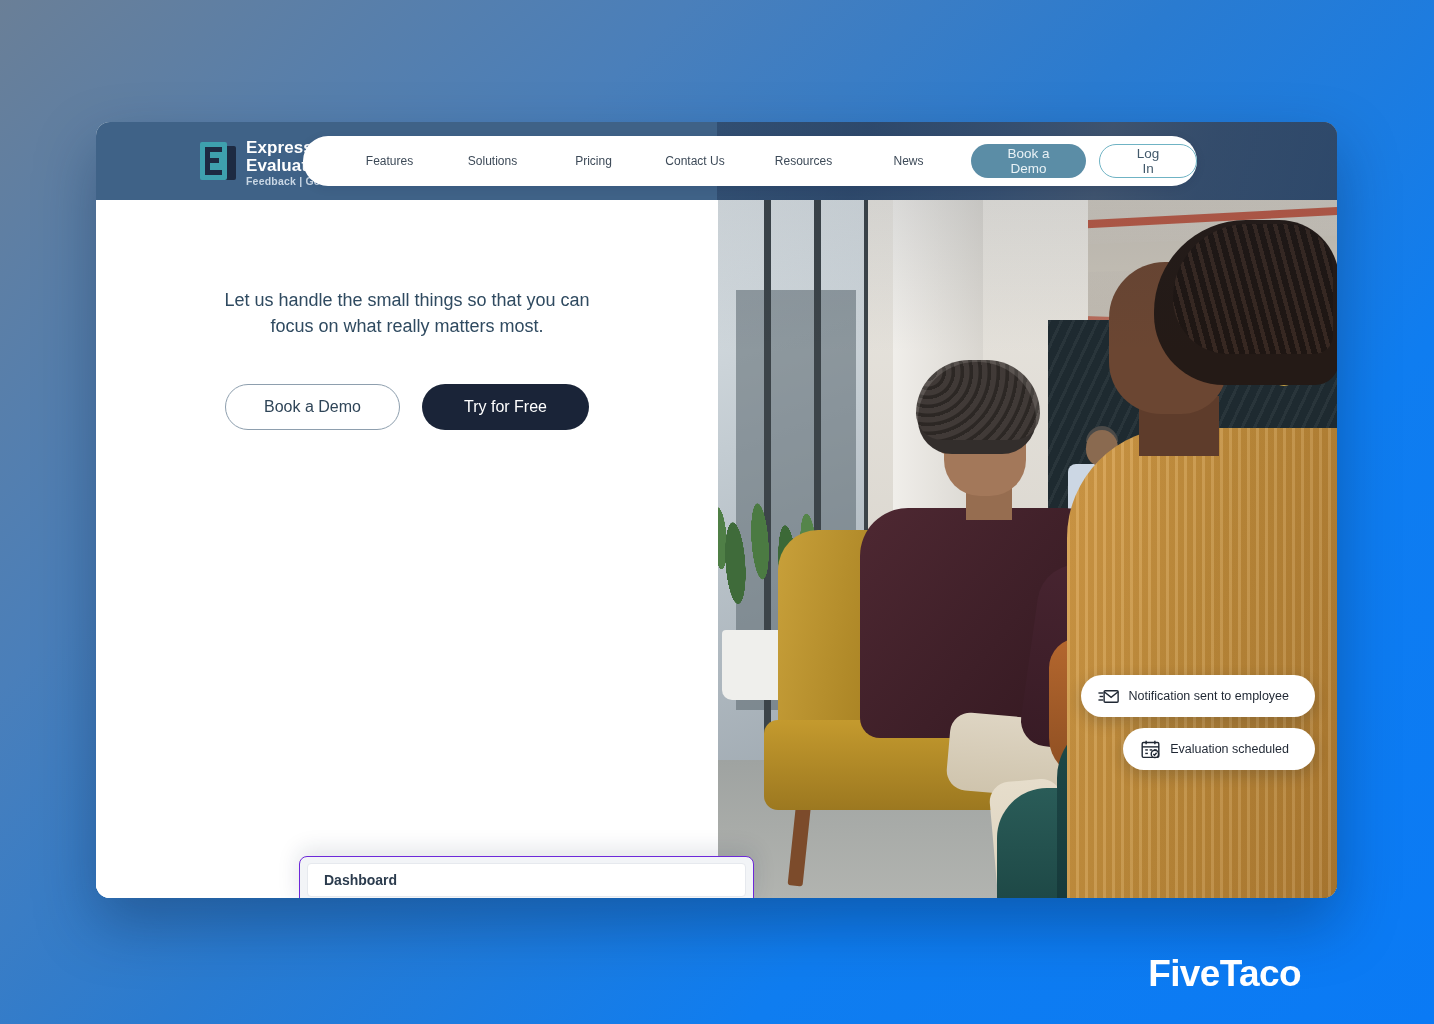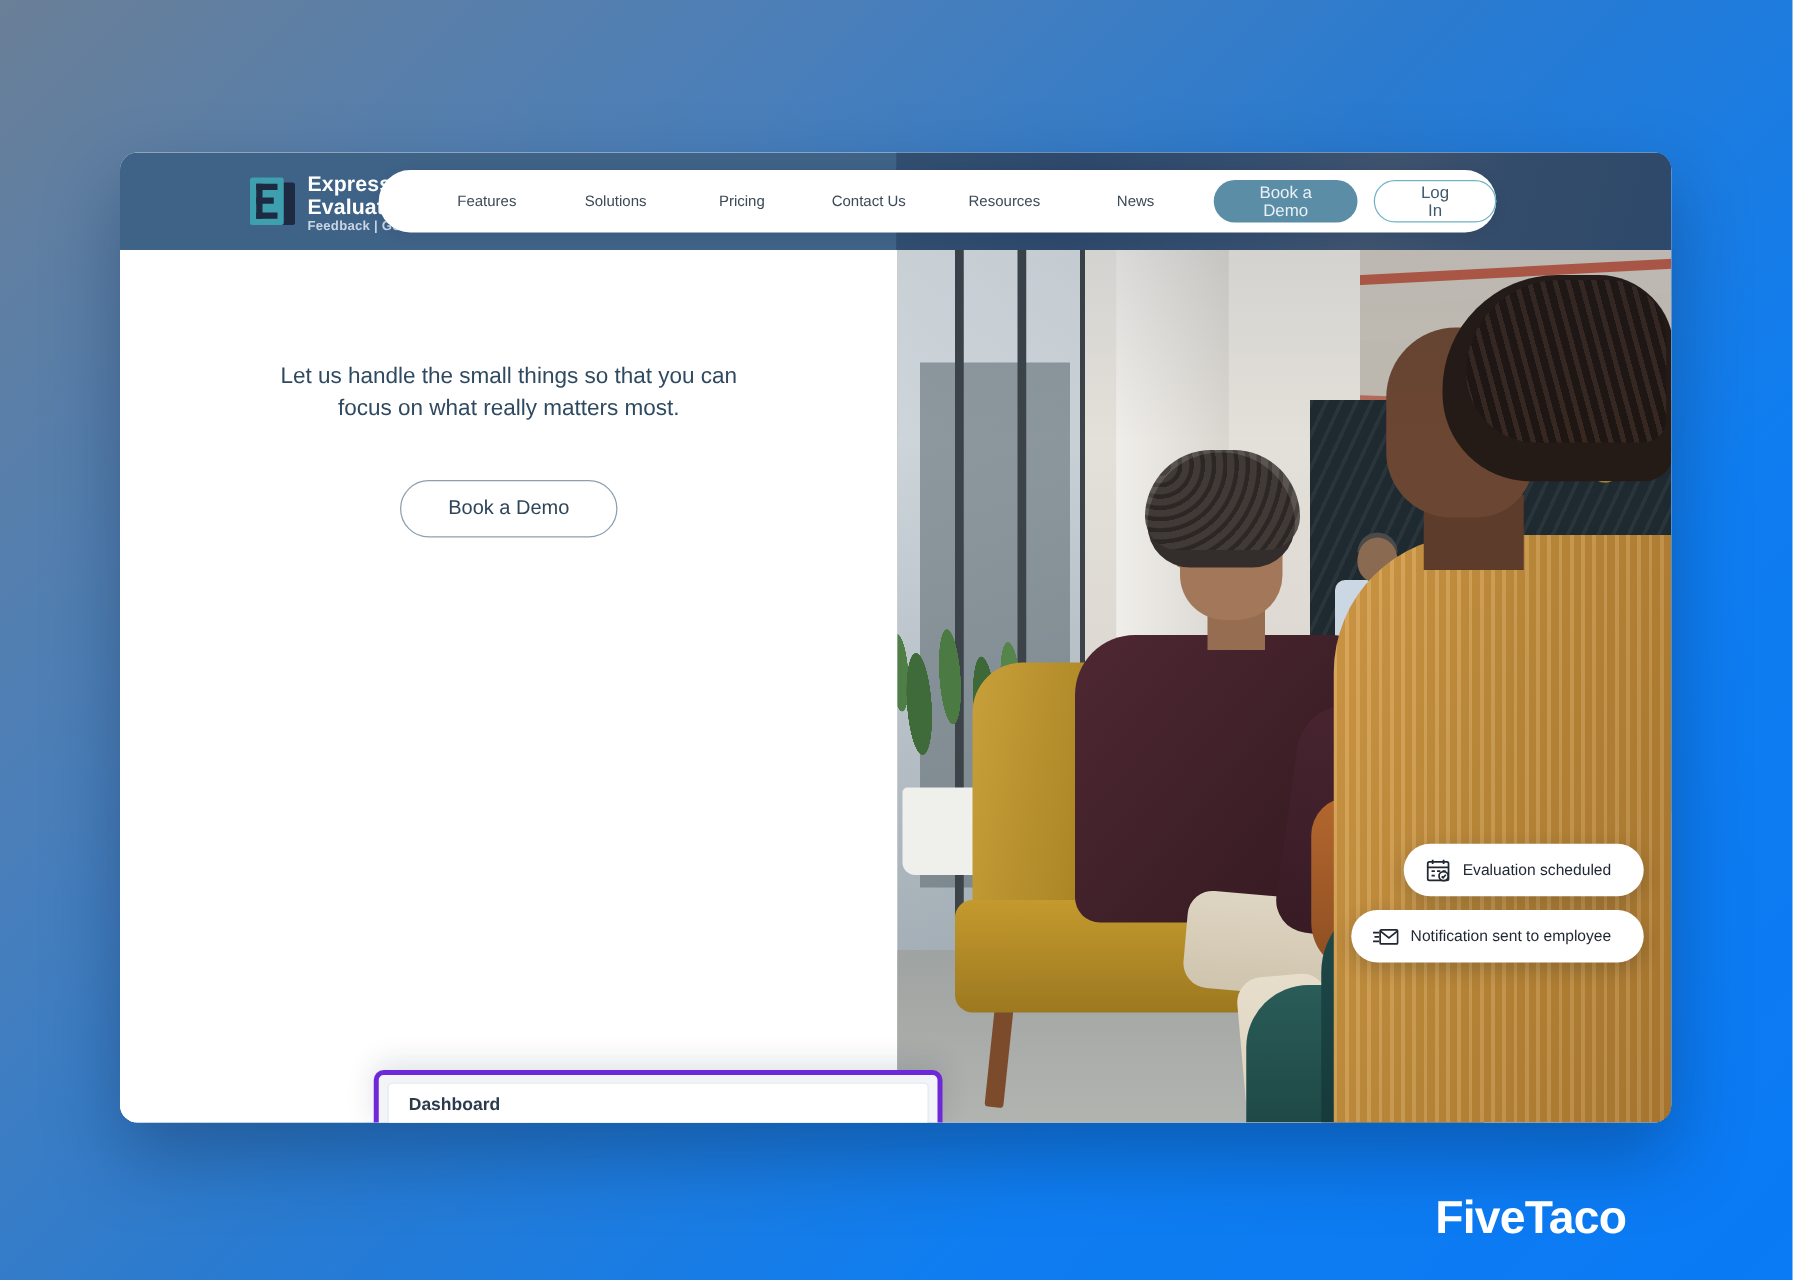--- a/index.html
+++ b/index.html
@@ -165,21 +165,21 @@
     border:none; font-size:16px;
     cursor:pointer; font-family:inherit;
     display:flex; align-items:center; justify-content:center;
   }
 
   
   #dashboard-peek{
     position:absolute; left:203px; bottom:-6px;
     width:455px; height:48px;
     background:#f2f4f7;
-    border:4px solid #6d28d9;
+    border:1px solid #6d28d9;
     border-radius:8px 8px 0 0;
     box-shadow:0 -6px 22px rgba(20,40,70,.13);
     padding:6px 7px 0 7px;
     z-index:8;
   }
   #dashboard-inner{
     background:#ffffff;
     border:1px solid #e6e9ee;
     border-radius:4px;
     height:34px;
@@ -462,20 +462,21 @@
     </div>
   </nav>
 
   <div id="hero">
 
     <div id="hero-left">
       <p id="hero-sub2">Let us handle the small things so that you can focus on what really matters most.</p>
 
       <div id="hero-ctas">
         <button id="book-demo-hero">Book a Demo</button>
+        <button id="try-free-hero">Try for Free</button>
       </div>
 
       <div id="dashboard-peek">
         <div id="dashboard-inner">
           <span id="dashboard-label">Dashboard</span>
         </div>
       </div>
     </div>
 
     <div id="hero-photo">
@@ -568,51 +569,51 @@
         <div class="ph" id="ph-w-face"></div>
         <div class="ph" id="ph-w-ear"></div>
         <div class="ph" id="ph-w-earring"></div>
         <div class="ph" id="ph-w-hair"></div>
         <div class="ph" id="ph-w-hairtex"></div>
       </div>
 
       <div class="ph" id="ph-overlay"></div>
 
       <div id="notifications">
+
+        <div class="notif-card">
+          <span class="notif-icon">
+            <svg viewBox="0 0 24 24" fill="none" stroke="#1f2733" stroke-width="1.6">
+              <rect x="7" y="5.5" width="16" height="13" rx="1.2"></rect>
+              <polyline points="7,6.5 15,13 23,6.5"></polyline>
+              <line x1="0.5" y1="8" x2="6" y2="8"></line>
+              <line x1="1.8" y1="12" x2="6" y2="12"></line>
+              <line x1="0.5" y1="16" x2="6" y2="16"></line>
+            </svg>
+          </span>
+          <span class="notif-label">Notification sent to employee</span>
+        </div>
 
         <div class="notif-card">
           <span class="notif-icon">
             <svg viewBox="0 0 24 24" fill="none" stroke="#1f2733" stroke-width="1.6">
               <rect x="2.5" y="4" width="19" height="17" rx="1.5"></rect>
               <line x1="2.5" y1="9" x2="21.5" y2="9"></line>
               <line x1="7" y1="2" x2="7" y2="6"></line>
               <line x1="17" y1="2" x2="17" y2="6"></line>
               <line x1="6" y1="12.5" x2="9" y2="12.5"></line>
               <line x1="11" y1="12.5" x2="14" y2="12.5"></line>
               <line x1="16" y1="12.5" x2="19" y2="12.5"></line>
               <line x1="6" y1="16.5" x2="9" y2="16.5"></line>
               <circle cx="17" cy="17" r="4.2" fill="#fff"></circle>
               <polyline points="15.2,17.2 16.6,18.5 19,15.8"></polyline>
             </svg>
           </span>
           <span class="notif-label">Evaluation scheduled</span>
         </div>
 
-        <div class="notif-card">
-          <span class="notif-icon">
-            <svg viewBox="0 0 24 24" fill="none" stroke="#1f2733" stroke-width="1.6">
-              <rect x="7" y="5.5" width="16" height="13" rx="1.2"></rect>
-              <polyline points="7,6.5 15,13 23,6.5"></polyline>
-              <line x1="0.5" y1="8" x2="6" y2="8"></line>
-              <line x1="1.8" y1="12" x2="6" y2="12"></line>
-              <line x1="0.5" y1="16" x2="6" y2="16"></line>
-            </svg>
-          </span>
-          <span class="notif-label">Notification sent to employee</span>
-        </div>
-
 
       </div>
     </div>
   </div>
 </div>
 
 <div id="watermark">FiveTaco</div>
 
 </body></html>

